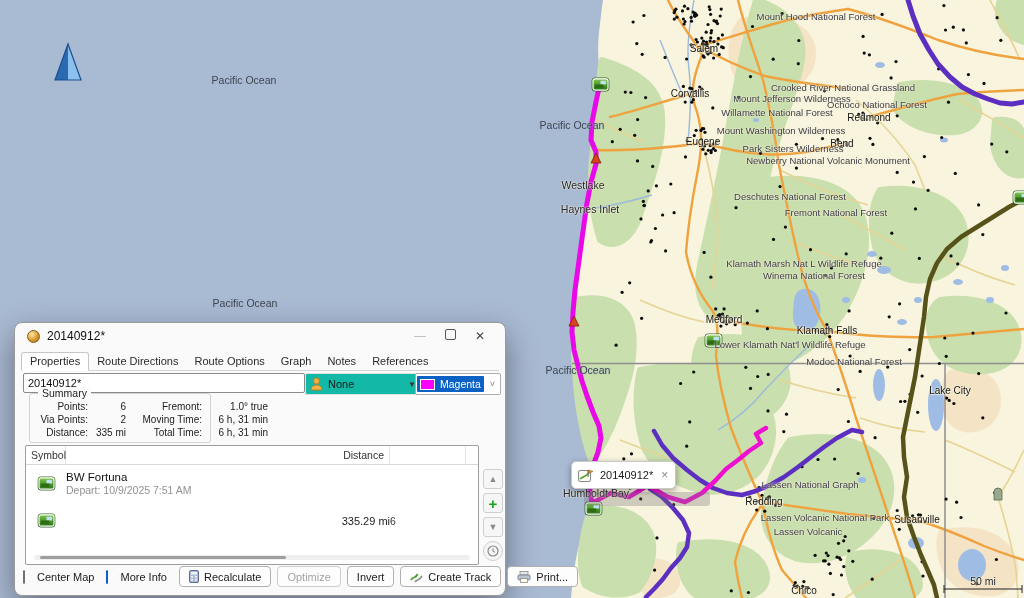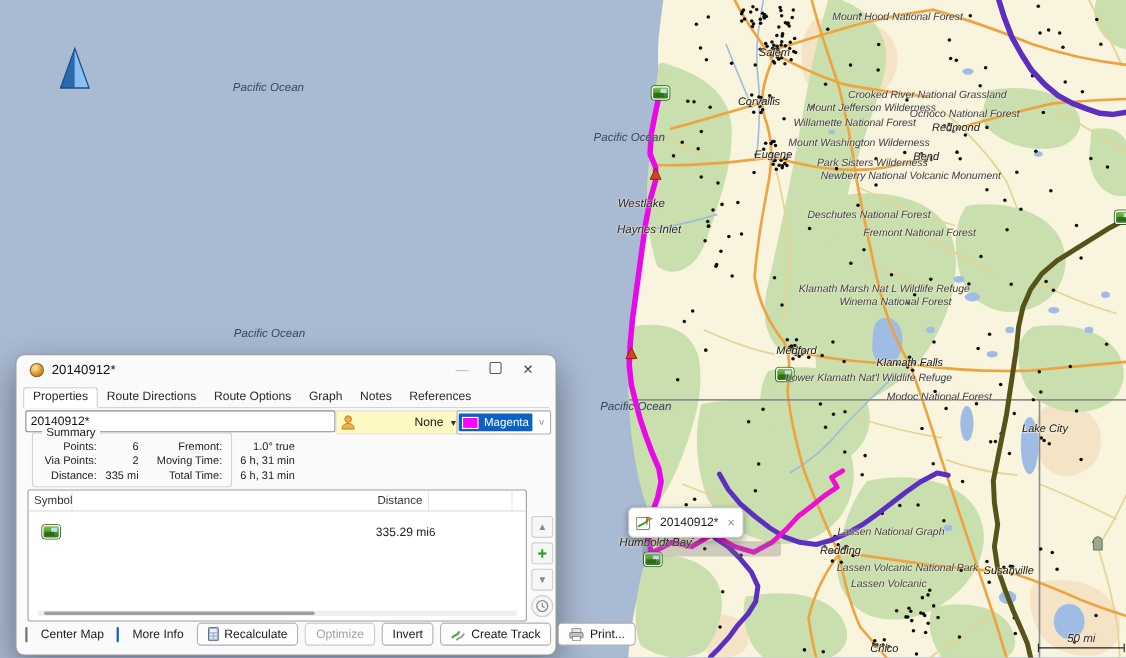--- a/index.html
+++ b/index.html
@@ -1,21 +1,21 @@
 <!DOCTYPE html>
 <html><head>
 <meta charset="utf-8">
 <style>
   html,body{margin:0;padding:0;background:#9aa8c0;}
   #screen{position:relative;width:1024px;height:598px;overflow:hidden;
     font-family:"Liberation Sans",sans-serif;background:#a9bad3;}
   #mapsvg{position:absolute;left:0;top:0;}
   
   .mlabel{position:absolute;transform:translate(-50%,-50%);white-space:nowrap;
-    pointer-events:none;font-family:"Liberation Sans",sans-serif;font-style:italic;}
+    pointer-events:none;font-family:"Liberation Sans",sans-serif;}
   .lbl-city{font-size:10px;color:#141414;
     text-shadow:0 0 2px #f8f4de,0 0 2px #f8f4de,1px 1px 1px rgba(248,244,222,.85);}
   .lbl-area{font-size:9.5px;color:#3c3c46;
     text-shadow:0 0 2px rgba(248,244,222,.9),0 0 2px rgba(248,244,222,.9);}
   .lbl-ocean{font-size:10.5px;color:#3e4650;text-shadow:0 0 2px #a9bad3;}
   .lbl-coast{font-size:10.5px;color:#26262c;
     text-shadow:0 0 2px rgba(248,244,222,.9),0 0 2px rgba(248,244,222,.9);}
   
   .map-tip{position:absolute;left:571px;top:461px;height:26px;z-index:5;
     background:#fff;border:1px solid #c9c9c9;border-radius:5px;
@@ -40,22 +40,22 @@
   .capbtn .maxbox{display:inline-block;width:9px;height:9px;border:1px solid #555;border-radius:2px;}
   .tabs{position:absolute;left:6px;top:29px;right:6px;height:18px;
     border-bottom:1px solid #d4d4d4;display:flex;align-items:flex-end;}
   .tab{padding:2px 8px 3px;font-size:11px;color:#2a2a2a;position:relative;}
   .tab.sel{background:#fff;border:1px solid #c6c6c6;border-bottom:1px solid #fff;
     border-radius:3px 3px 0 0;top:1px;}
   .name-input{position:absolute;left:8px;top:50px;width:272px;height:18px;
     border:1px solid #8a8a8a;border-radius:2px;background:#fff;font-size:11px;
     font-family:"Liberation Sans",sans-serif;padding:0 4px;color:#111;}
   .combo-none{position:absolute;left:290px;top:50px;width:106px;height:20px;
-    background:#fef9c3;border:1px solid #e0e0e0;border-radius:2px;display:flex;
-    align-items:center;gap:5px;padding:0 4px;text-align:right;}
+    background:#14b8a6;border:1px solid #e0e0e0;border-radius:2px;display:flex;
+    align-items:center;gap:5px;padding:0 4px;}
   .combo-none .cn-label{flex:1;font-size:11px;}
   .combo-none .cn-arrow{font-size:8px;color:#333;}
   .combo-color{position:absolute;left:400px;top:50px;width:84px;height:20px;
     background:#fff;border:1px solid #adadad;border-radius:2px;display:flex;align-items:center;}
   .combo-color .cc-sel{flex:1;height:16px;margin:1px;background:#0b62c4;border-radius:1px;
     display:flex;align-items:center;gap:5px;padding:0 3px;}
   .combo-color .cc-swatch{width:13px;height:9px;background:#ff00ff;border:1px solid #fff;}
   .combo-color .cc-label{color:#fff;font-size:10.5px;}
   .combo-color .cc-arrow{width:16px;text-align:center;color:#777;font-size:9px;}
   .sumbox{position:absolute;left:14px;top:70px;width:180px;height:48px;
@@ -715,20 +715,31 @@
         <span class="th">Symbol</span>
         <span class="th dist">Distance</span>
         <span class="th"></span>
       </div>
       <div class="trow">
         <span class="sym">
           <svg class="icon-svg" width="19" height="15" viewBox="0 0 20 16">
               <use href="#wpt"></use>
             </svg>
         </span>
+        <span class="nm"><span>BW Fortuna</span><br>
+          <span class="sub">Depart: 10/9/2025 7:51 AM</span></span>
+        <span class="dist"></span>
+        <span class="clip"></span>
+      </div>
+      <div class="trow">
+        <span class="sym">
+          <svg class="icon-svg" width="19" height="15" viewBox="0 0 20 16">
+              <use href="#wpt"></use>
+            </svg>
+        </span>
         <span class="dist">335.29 mi</span>
         <span class="clip">6</span>
       </div>
       <div class="hscroll">
         <span class="thumb"></span>
       </div>
     </div>
 
     <div class="sidebtns">
       <span class="sbtn">▲</span>

